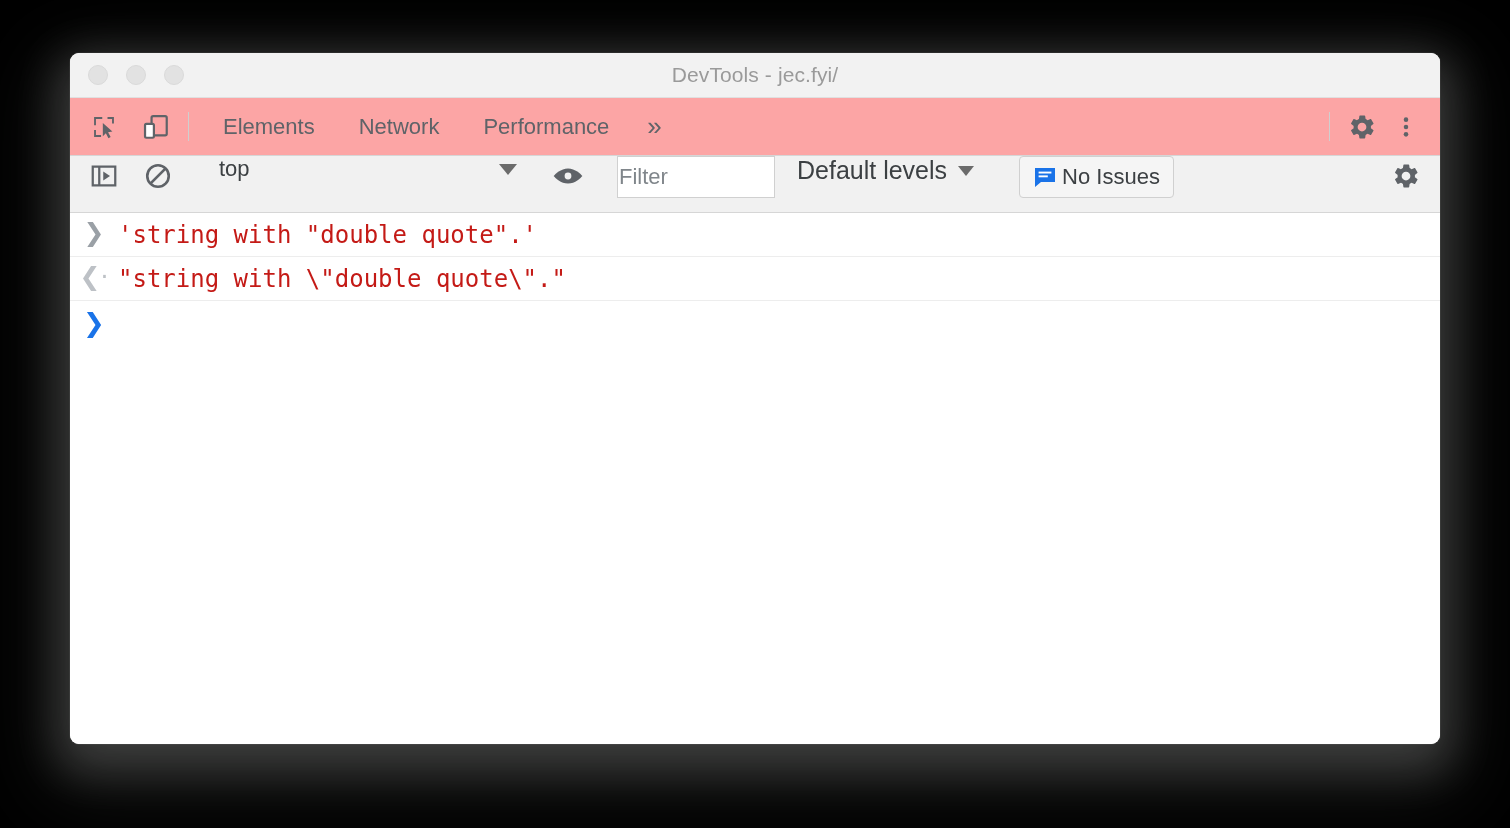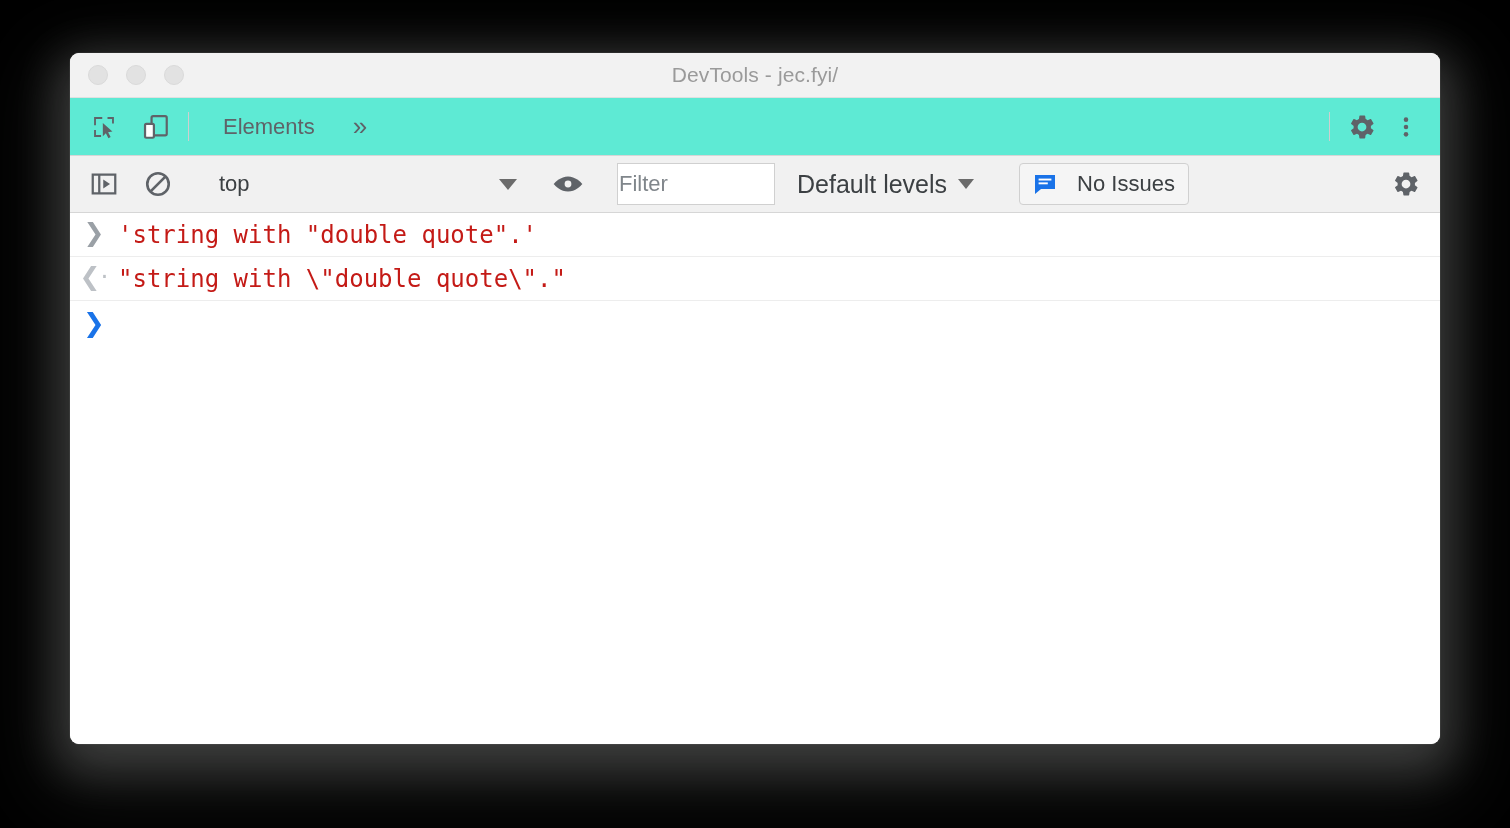--- a/index.html
+++ b/index.html
@@ -55,21 +55,21 @@
     font-size: 21px;
     color: #9a9a9a;
     letter-spacing: 0.1px;
     pointer-events: none;
   }
 
   
   .tabbar {
     height: 58px;
     flex: 0 0 58px;
-    background: #5eead4;
+    background: #fca5a5;
     border-bottom: 1px solid #d6d6d6;
     display: flex;
     align-items: stretch;
   }
   .tool-icons { display: flex; align-items: center; padding-left: 14px; gap: 12px; }
   .icon-btn {
     width: 40px; height: 40px;
     display: flex; align-items: center; justify-content: center;
     border-radius: 3px;
   }
@@ -103,21 +103,21 @@
   }
   .tabbar-right { display: flex; align-items: center; padding-right: 14px; gap: 4px; }
 
   
   .console-toolbar {
     height: 57px;
     flex: 0 0 57px;
     background: #f1f1f1;
     border-bottom: 1px solid #d6d6d6;
     display: flex;
-    align-items: center;
+    align-items: flex-start;
     padding: 0 14px;
   }
   .ctx-select {
     display: flex; align-items: center;
     width: 320px;
     padding: 0 10px 0 12px;
     font-size: 22px;
     color: #3c4043;
   }
   .ctx-select .label { flex: 1; }
@@ -140,21 +140,21 @@
   .levels {
     display: flex; align-items: center; gap: 11px;
     margin-left: 22px;
     font-size: 25px;
     color: #3c4043;
   }
   .levels .caret-down {
     border-left-width: 8px; border-right-width: 8px; border-top-width: 10px;
   }
   .issues-btn {
-    display: flex; align-items: center; gap: 20px;
+    display: flex; align-items: center; gap: 5px;
     height: 42px;
     padding: 0 13px;
     margin-left: 22px;
     border: 1px solid #d0d0d0;
     border-radius: 4px;
     background: #f5f5f5;
     font-size: 22px;
     color: #3c4043;
     white-space: nowrap;
   }
@@ -243,20 +243,22 @@
         <div class="icon-btn">
           <svg width="28" height="28" viewBox="0 0 24 24" aria-hidden="true">
             <rect x="8.2" y="2.6" width="13" height="16.6" rx="1.4" fill="none" stroke="#5f6368" stroke-width="1.9"></rect>
             <rect x="2.6" y="9.4" width="7.6" height="11.8" rx="1.2" fill="#ffffff" stroke="#5f6368" stroke-width="1.9"></rect>
           </svg>
         </div>
       </div>
       <div class="vsep"></div>
       <div class="tabs">
         <div class="tab">Elements</div>
+        <div class="tab">Network</div>
+        <div class="tab">Performance</div>
         <div class="more-tabs">»</div>
       </div>
       <div class="vsep"></div>
       <div class="tabbar-right">
         <div class="icon-btn">
           <svg width="30" height="30" viewBox="0 0 24 24" aria-hidden="true">
             <path fill="#5f6368" d="M19.1 12.9c.04-.3.06-.6.06-.9s-.02-.6-.07-.9l1.95-1.5c.18-.14.23-.4.12-.6l-1.85-3.2c-.11-.2-.35-.28-.56-.2l-2.3.92c-.48-.36-1-.67-1.57-.9l-.35-2.44c-.04-.22-.23-.39-.46-.39h-3.7c-.23 0-.42.17-.46.39l-.35 2.44c-.57.23-1.1.54-1.57.9l-2.3-.92c-.21-.08-.45 0-.56.2l-1.85 3.2c-.11.2-.06.45.12.6l1.95 1.5c-.05.3-.08.6-.08.9s.03.6.08.9l-1.95 1.5c-.18.14-.23.4-.12.6l1.85 3.2c.11.2.35.28.56.2l2.3-.92c.48.36 1 .67 1.57.9l.35 2.44c.04.22.23.39.46.39h3.7c.23 0 .42-.17.46-.39l.35-2.44c.57-.23 1.1-.54 1.57-.9l2.3.92c.21.08.45 0 .56-.2l1.85-3.2c.11-.2.06-.45-.12-.6zM12 15.5A3.5 3.5 0 1 1 12 8.5a3.5 3.5 0 0 1 0 7z"></path>
           </svg>
         </div>
         <div class="icon-btn">

